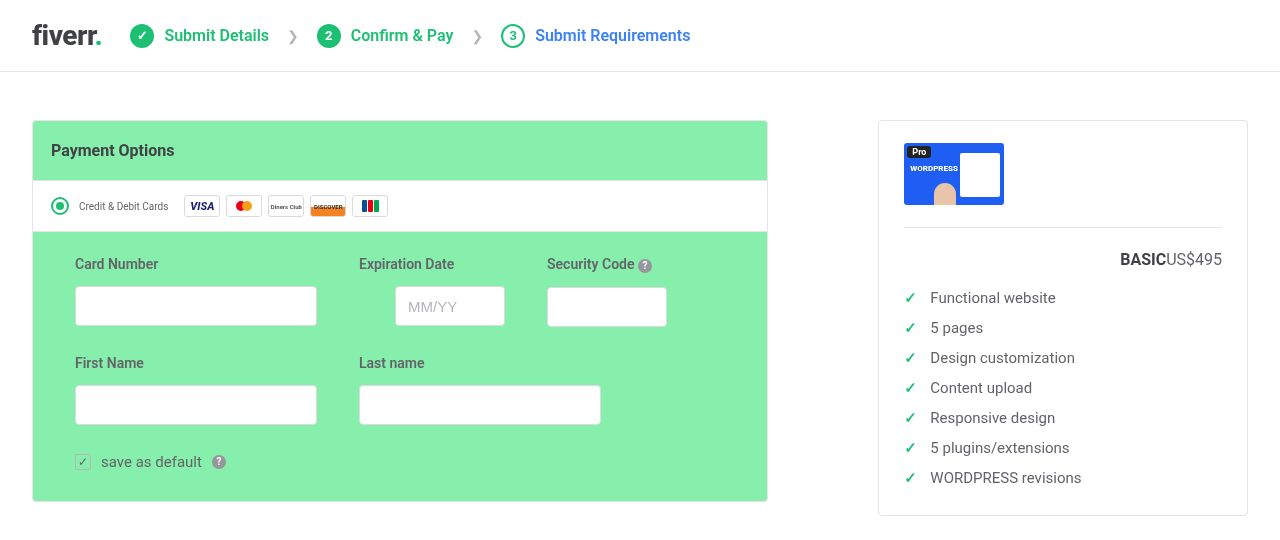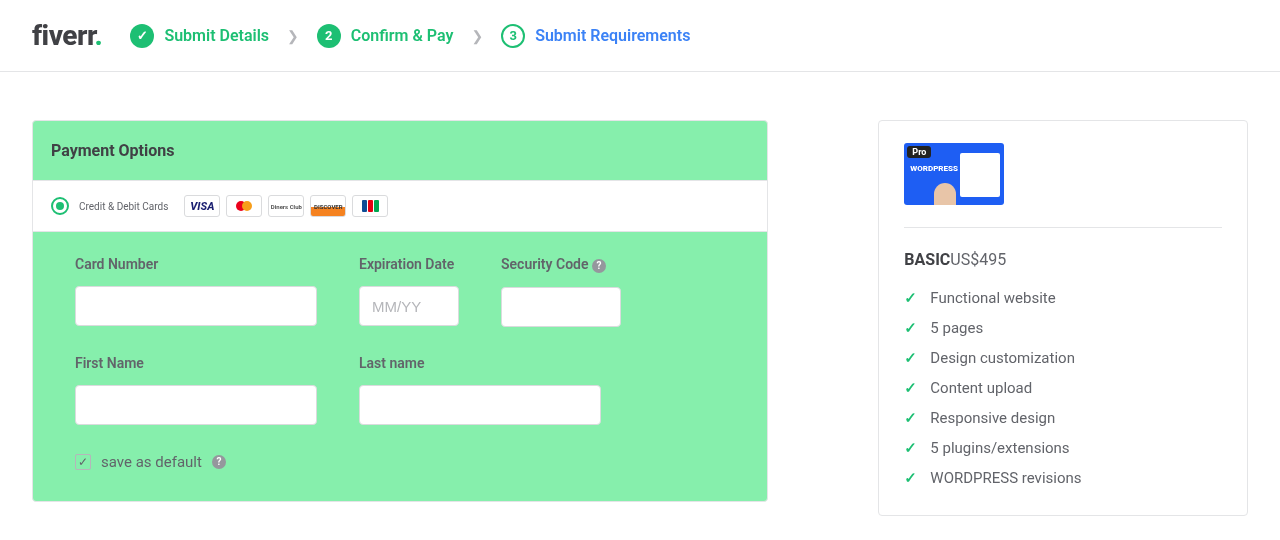--- a/index.html
+++ b/index.html
@@ -45,39 +45,39 @@
   .jcb .b1{background:#0e4c96;}
   .jcb .b2{background:#e60012;}
   .jcb .b3{background:#00a650;}
 
   .form-area { padding: 24px 42px 30px; }
   .form-row { display: flex; gap: 42px; margin-bottom: 28px; }
   .fld label { display:block; font-size: 14px; font-weight: 600; color: #62646a; margin-bottom: 14px; }
   .fld input { height: 40px; border: 1px solid #dadbdd; border-radius: 4px; padding: 0 12px; font-size: 15px; color: #404145; background:#fff; }
   .fld input::placeholder { color: #b5b6ba; }
   .w-card { width: 242px; }
-  .w-exp { width: 100px; }
+  .w-exp { width: 110px; margin-left: 36px; }
   .w-sec { width: 120px; }
   .w-name { width: 242px; }
   .lbl-flex { display:flex; align-items:center; gap:6px;}
   .qmark { width:14px; height:14px; border-radius:50%; background:#95979d; color:#fff; font-size:10px; display:inline-flex; align-items:center; justify-content:center; font-weight:700;}
 
   .save-def { display:flex; align-items:center; gap:10px; font-size:15px; color:#62646a; }
   .cbox { width:16px; height:16px; border:1px solid #b5b6ba; border-radius:2px; display:inline-flex; align-items:center; justify-content:center; color:#62646a; font-size:12px;}
 
   
   .summary { border: 1px solid #e4e5e7; border-radius: 4px; padding: 22px 25px; }
   .sum-head { display:flex; gap:18px; padding-bottom:22px; border-bottom:1px solid #e4e5e7; }
   .thumb { width:100px; height:62px; border-radius:3px; background:#1e5ef3; position:relative; overflow:hidden; flex-shrink:0;}
   .thumb .pro { position:absolute; top:3px; left:3px; background:#222; color:#fff; font-size:9px; font-weight:700; padding:1px 5px; border-radius:3px;}
   .thumb .txt { position:absolute; top:22px; left:6px; color:#fff; font-size:8px; font-weight:800; line-height:1.1;}
   .thumb .card { position:absolute; right:4px; top:10px; width:40px; height:44px; background:#fff; border-radius:2px;}
   .thumb .face { position:absolute; left:30px; bottom:0; width:22px; height:22px; border-radius:50% 50% 0 0; background:#e8c5a8;}
   .sum-title { font-size: 16px; font-weight: 700; color: #404145; line-height:1.45; }
-  .tier-row { display:flex; justify-content:flex-start; align-items:center; padding:22px 0 14px; }
+  .tier-row { display:flex; justify-content:flex-end; align-items:center; padding:22px 0 14px; }
   .tier { font-size:16px; font-weight:700; color:#404145; }
   .price { font-size:16px; color:#62646a; }
   .features { list-style:none; }
   .features li { display:flex; align-items:center; gap:12px; font-size:15px; color:#62646a; padding:6px 0; }
   .chk { color:#1dbf73; font-weight:700; font-size:15px; flex-shrink:0; width:14px;}
 </style>
 </head>
 <body>
 
 <div class="header">

